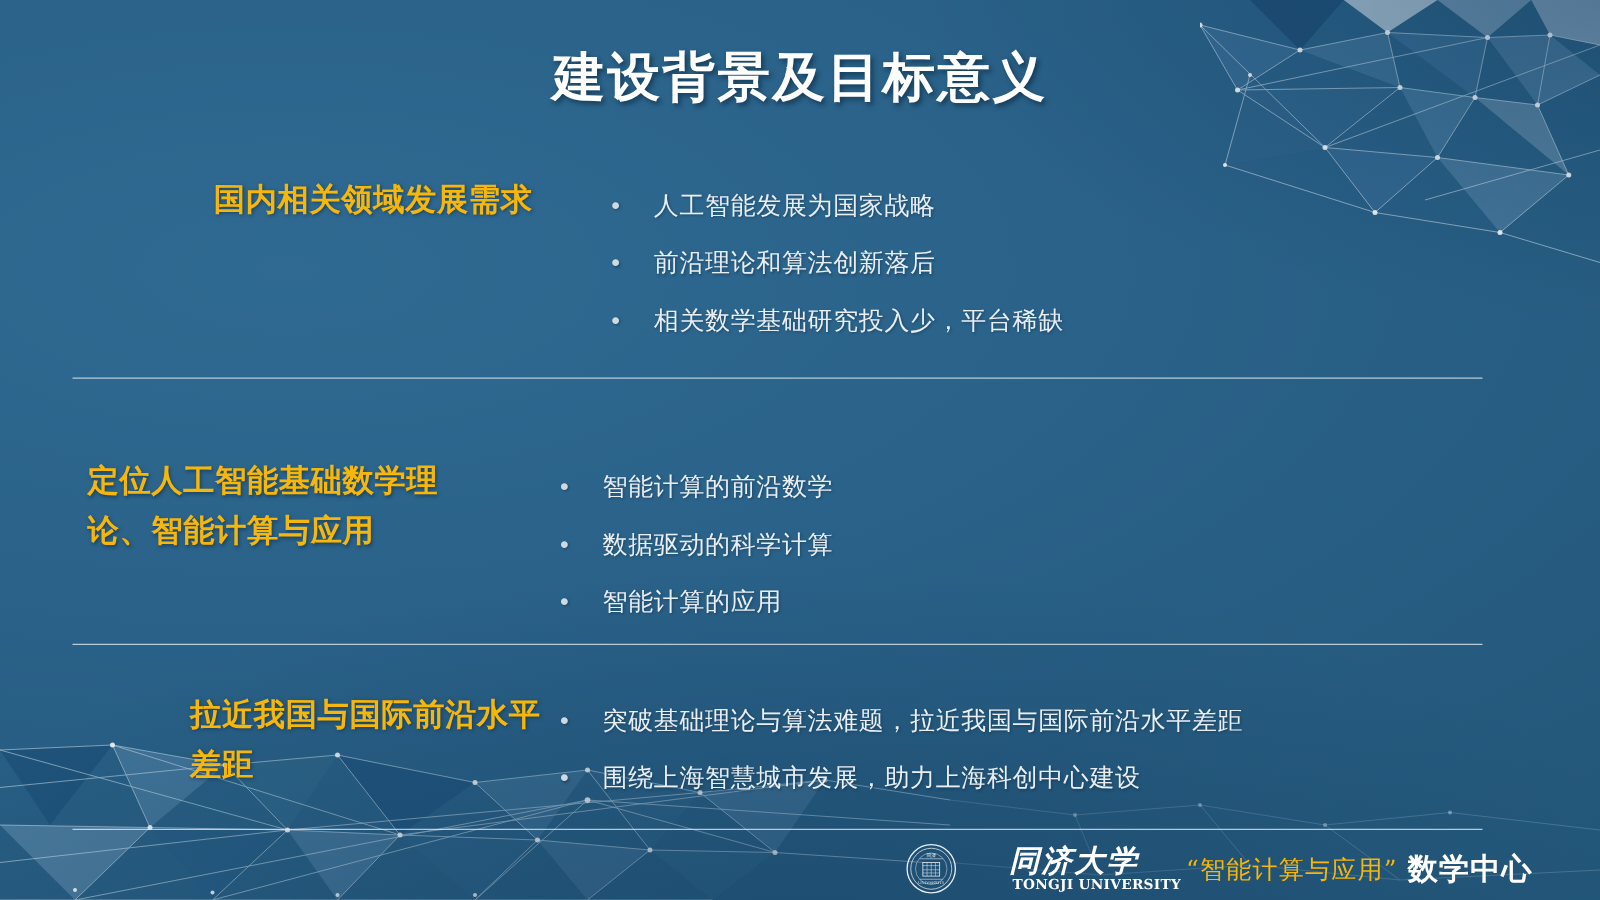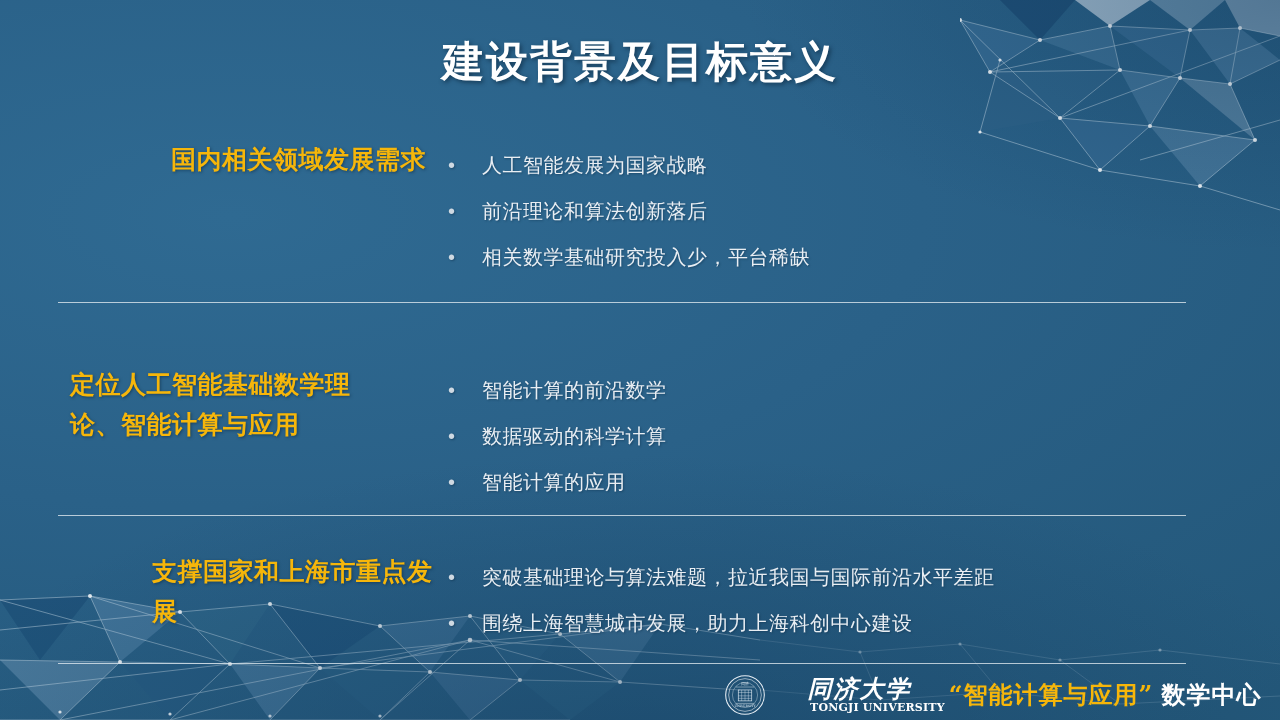--- a/index.html
+++ b/index.html
@@ -146,22 +146,22 @@
     font-family: "DejaVu Serif", "Liberation Serif", serif;
     font-weight: bold;
     font-size: 11px;
     line-height: 13px;
     letter-spacing: 0.2px;
     margin-left: 36px;
   }
   .center-gold {
     color: #f6b60a;
     font-family: "DejaVu Serif", "Liberation Serif", serif;
-    font-weight: bold;
-    font-size: 24px;
+    font-weight: normal;
+    font-size: 20px;
     letter-spacing: 1px;
     margin-left: 2px;
   }
   .center-white {
     color: #ffffff;
     font-family: "DejaVu Serif", "Liberation Serif", serif;
     font-weight: bold;
     font-size: 24px;
     letter-spacing: 1px;
     margin-left: 8px;
@@ -292,21 +292,21 @@
         <circle cx="1060" cy="660" r="1.6"></circle>
           <circle cx="1160" cy="650" r="1.6"></circle>
       </g>
     </g>
   </svg>
 
   <div class="bg-vignette"></div>
 
   <div class="title">建设背景及目标意义</div>
 
-  <div class="row" style="top:140px;">
+  <div class="row" style="top:140px;gap:41px;">
     <div class="row-head">
       <div>国内相关领域发展需求</div>
     </div>
     <div class="row-body">
       <div class="bullet">
         <span class="dot">•</span>
         <span class="txt">人工智能发展为国家战略</span>
       </div>
       <div class="bullet">
         <span class="dot">•</span>
@@ -339,21 +339,21 @@
         <span class="dot">•</span>
         <span class="txt">智能计算的应用</span>
       </div>
     </div>
   </div>
 
   <div class="divider" style="top:515px;"></div>
 
   <div class="row" style="top:552px;">
     <div class="row-head left" style="padding-left:94px;">
-      <div>支撑国家和上海市重点发展</div>
+      <div>拉近我国与国际前沿水平差距</div>
     </div>
     <div class="row-body">
       <div class="bullet">
         <span class="dot">•</span>
         <span class="txt">突破基础理论与算法难题，拉近我国与国际前沿水平差距</span>
       </div>
       <div class="bullet">
         <span class="dot">•</span>
         <span class="txt">围绕上海智慧城市发展，助力上海科创中心建设</span>
       </div>

